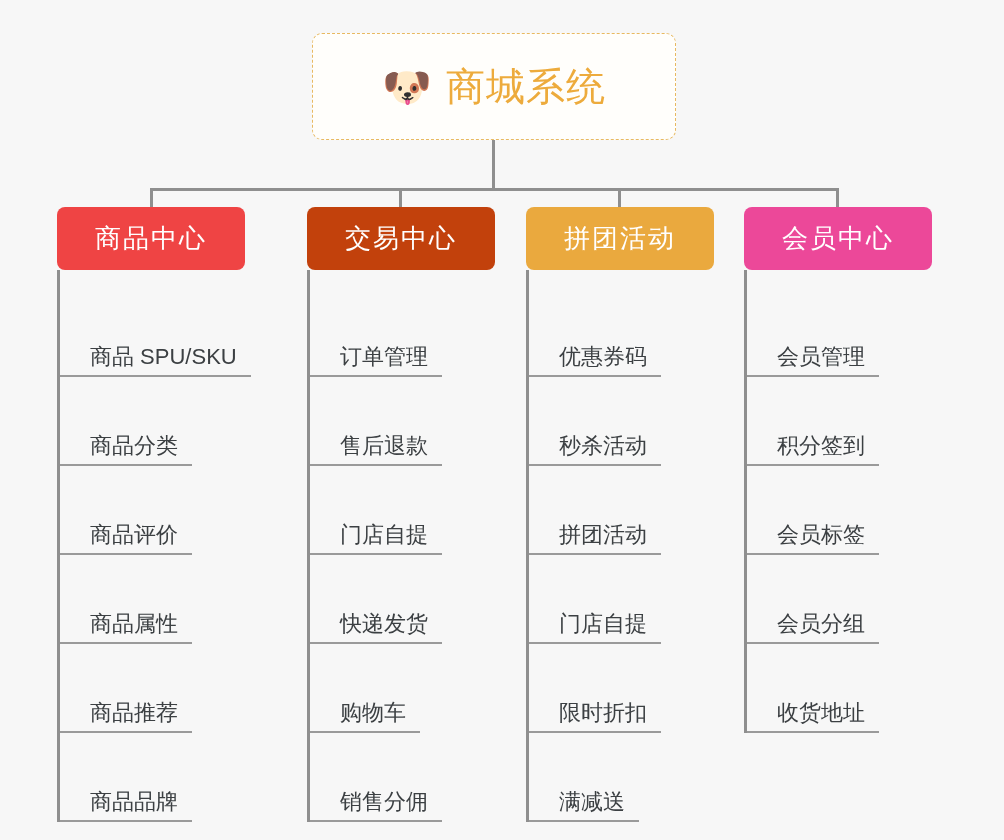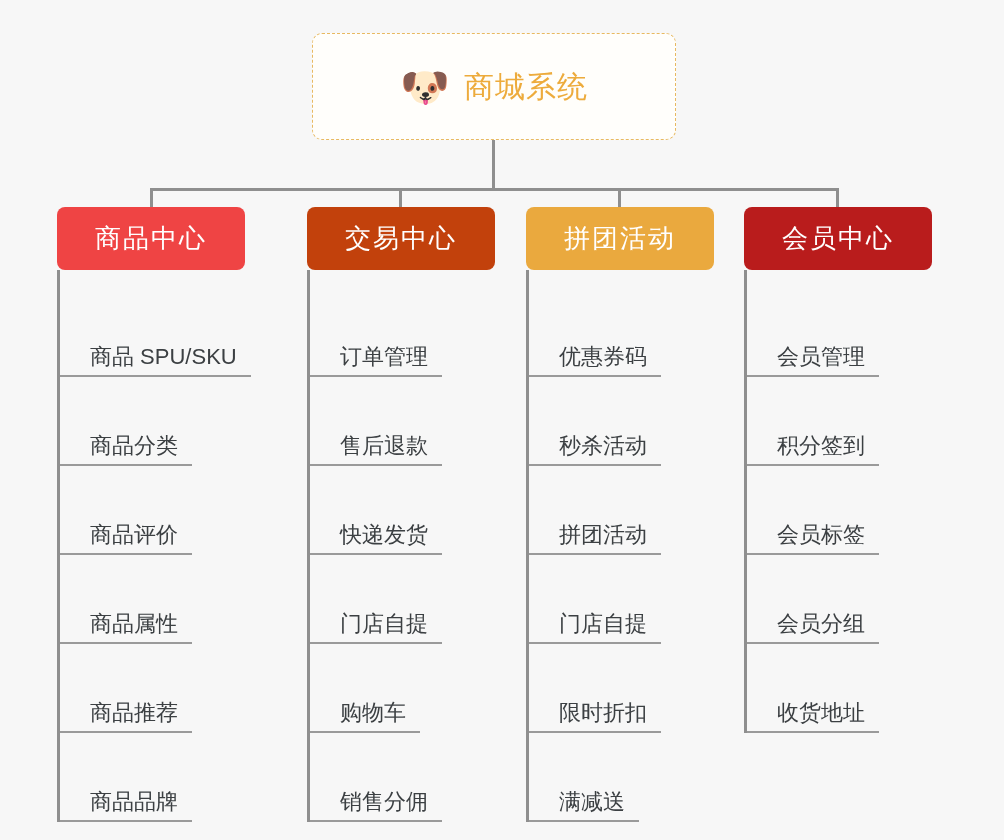--- a/index.html
+++ b/index.html
@@ -35,21 +35,21 @@
     align-items: center;
     justify-content: center;
     gap: 14px;
   }
   .root-emoji {
     font-size: 40px;
     line-height: 1;
     font-family: "DejaVu Sans", sans-serif;
   }
   .root-title {
-    font-size: 30px;
+    font-size: 39px;
     color: #edab3c;
     letter-spacing: 1px;
     line-height: 1;
     white-space: nowrap;
   }
 
   
   .conn {
     position: absolute;
     background: #8f8f8f;
@@ -86,21 +86,21 @@
     align-items: center;
     justify-content: center;
     color: #ffffff;
     font-size: 26px;
     letter-spacing: 2px;
     box-sizing: border-box;
   }
   .cat-header.accent-blue   { background: #ef4444; }
   .cat-header.accent-red    { background: #c2410c; }
   .cat-header.accent-orange { background: #eaa93e; }
-  .cat-header.accent-green  { background: #b91c1c; justify-content: center; }
+  .cat-header.accent-green  { background: #ec4899; justify-content: center; }
 
   
   .leaf-list {
     position: relative;
     margin-left: 0;
     border-left: 3px solid #8f8f8f;
     padding-top: 18px;
   }
   .leaf-item {
     height: 89px;
@@ -166,24 +166,24 @@
       <span>交易中心</span>
     </div>
     <div class="leaf-list">
       <div class="leaf-item">
           <span class="leaf-label">订单管理</span>
         </div>
       <div class="leaf-item">
           <span class="leaf-label">售后退款</span>
         </div>
       <div class="leaf-item">
+          <span class="leaf-label">门店自提</span>
+        </div>
+      <div class="leaf-item">
           <span class="leaf-label">快递发货</span>
-        </div>
-      <div class="leaf-item">
-          <span class="leaf-label">门店自提</span>
         </div>
       <div class="leaf-item">
           <span class="leaf-label">购物车</span>
         </div>
       <div class="leaf-item">
           <span class="leaf-label">销售分佣</span>
         </div>
     </div>
   </div>
 

